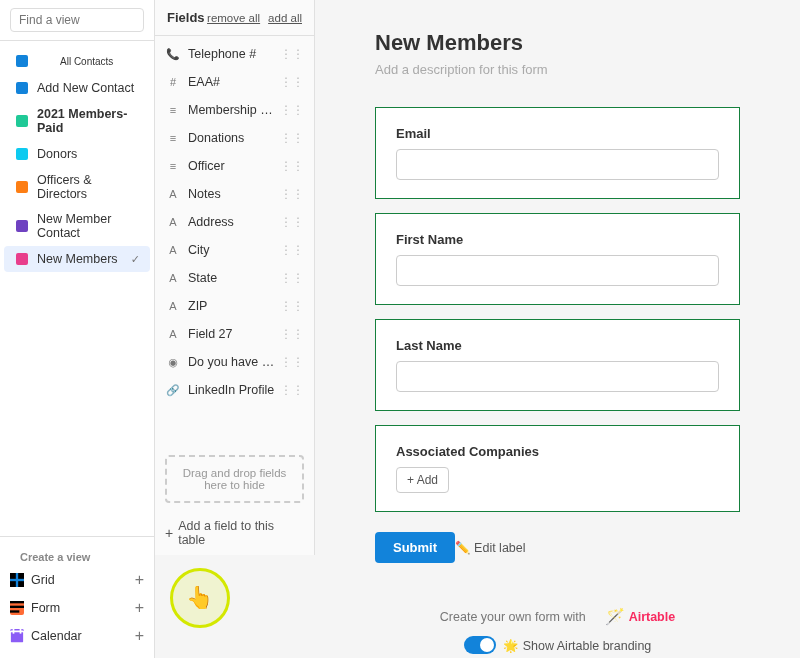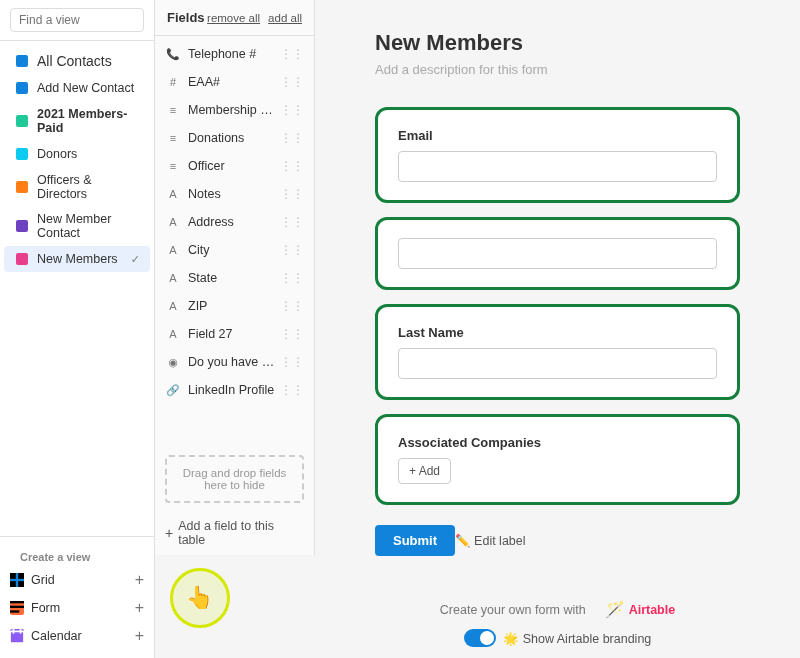--- a/index.html
+++ b/index.html
@@ -35,21 +35,21 @@
     .field-name { flex: 1; overflow: hidden; text-overflow: ellipsis; white-space: nowrap; }
     .field-drag { color: #bbb; font-size: 12px; cursor: grab; }
     .fields-drop-zone { margin: 8px 10px; border: 2px dashed #ccc; border-radius: 4px; padding: 10px; text-align: center; font-size: 11.5px; color: #999; }
     .fields-add { display: flex; align-items: center; padding: 8px 10px; font-size: 12.5px; color: #555; cursor: pointer; }
     .fields-add .plus-icon { margin-right: 5px; font-size: 14px; }
 
     
     .main-area { flex: 1; background: #f5f5f5; overflow-y: auto; padding: 30px 60px; }
     .form-title { font-size: 22px; font-weight: 700; color: #333; margin-bottom: 6px; }
     .form-desc { font-size: 13px; color: #aaa; margin-bottom: 30px; }
-    .form-section { background: #fff; border: 3px solid #15803d; border-radius: 12px; padding: 18px 20px; margin-bottom: 14px; }
+    .form-section { background: #fff; border: 1px solid #15803d; border-radius: 0; padding: 18px 20px; margin-bottom: 14px; }
     .form-label { font-size: 13px; font-weight: 600; color: #333; margin-bottom: 8px; display: block; }
     .form-input { width: 100%; border: 1px solid #ccc; border-radius: 4px; padding: 7px 10px; font-size: 13px; color: #333; background: #fff; }
     .add-btn { display: inline-flex; align-items: center; gap: 4px; border: 1px solid #ccc; border-radius: 4px; padding: 5px 10px; font-size: 12px; color: #555; cursor: pointer; background: #fff; }
     .submit-row { display: flex; align-items: center; margin-top: 20px; }
     .submit-btn { background: #1283da; color: white; border: none; border-radius: 4px; padding: 8px 18px; font-size: 13px; font-weight: 600; cursor: pointer; }
     .edit-label-btn { display: flex; align-items: center; gap: 4px; font-size: 12.5px; color: #555; cursor: pointer; background: none; border: none; }
     .branding-row { display: flex; align-items: center; justify-content: center; gap: 20px; font-size: 12.5px; color: #777; margin-bottom: 10px; }
     .airtable-logo { font-weight: 700; color: #f82b60; }
     .toggle-row { display: flex; align-items: center; justify-content: center; gap: 8px; font-size: 12.5px; color: #555; margin-bottom: 14px; }
     .toggle { width: 32px; height: 18px; border-radius: 9px; background: #1283da; position: relative; cursor: pointer; flex-shrink: 0; }
@@ -72,21 +72,21 @@
 
 <div class="sidebar">
   <div class="sidebar-search">
     <input type="text" placeholder="Find a view" style="">
   </div>
   <div class="sidebar-nav" id="sidebar-nav">
       <div class="sidebar-item">
         <span class="item-icon">
           <span class="dot" style="background: rgb(18, 131, 218);"></span>
         </span>
-        <span style="font-size: 14px;">All Contacts</span>
+        <span style="font-size: 10px; margin-left: 23px;">All Contacts</span>
       </div>
       <div class="sidebar-item">
         <span class="item-icon">
           <span class="dot" style="background: rgb(18, 131, 218);"></span>
         </span>
         <span style="font-size: 12.5px;">Add New Contact</span>
       </div>
       <div class="sidebar-item">
         <span class="item-icon">
           <span class="dot" style="background: rgb(32, 201, 151);"></span>
@@ -253,20 +253,21 @@
 <div class="main-area">
   <div class="form-title">New Members</div>
   <div class="form-desc">Add a description for this form</div>
 
   <div class="form-section">
     <label class="form-label">Email</label>
     <input type="text" class="form-input" style="">
   </div>
 
   <div class="form-section">
+    <label class="form-label">First Name</label>
     <input type="text" class="form-input" style="">
   </div>
 
   <div class="form-section">
     <label class="form-label">Last Name</label>
     <input type="text" class="form-input" style="">
   </div>
 
   <div class="form-section">
     <label class="form-label">Associated Companies</label>

